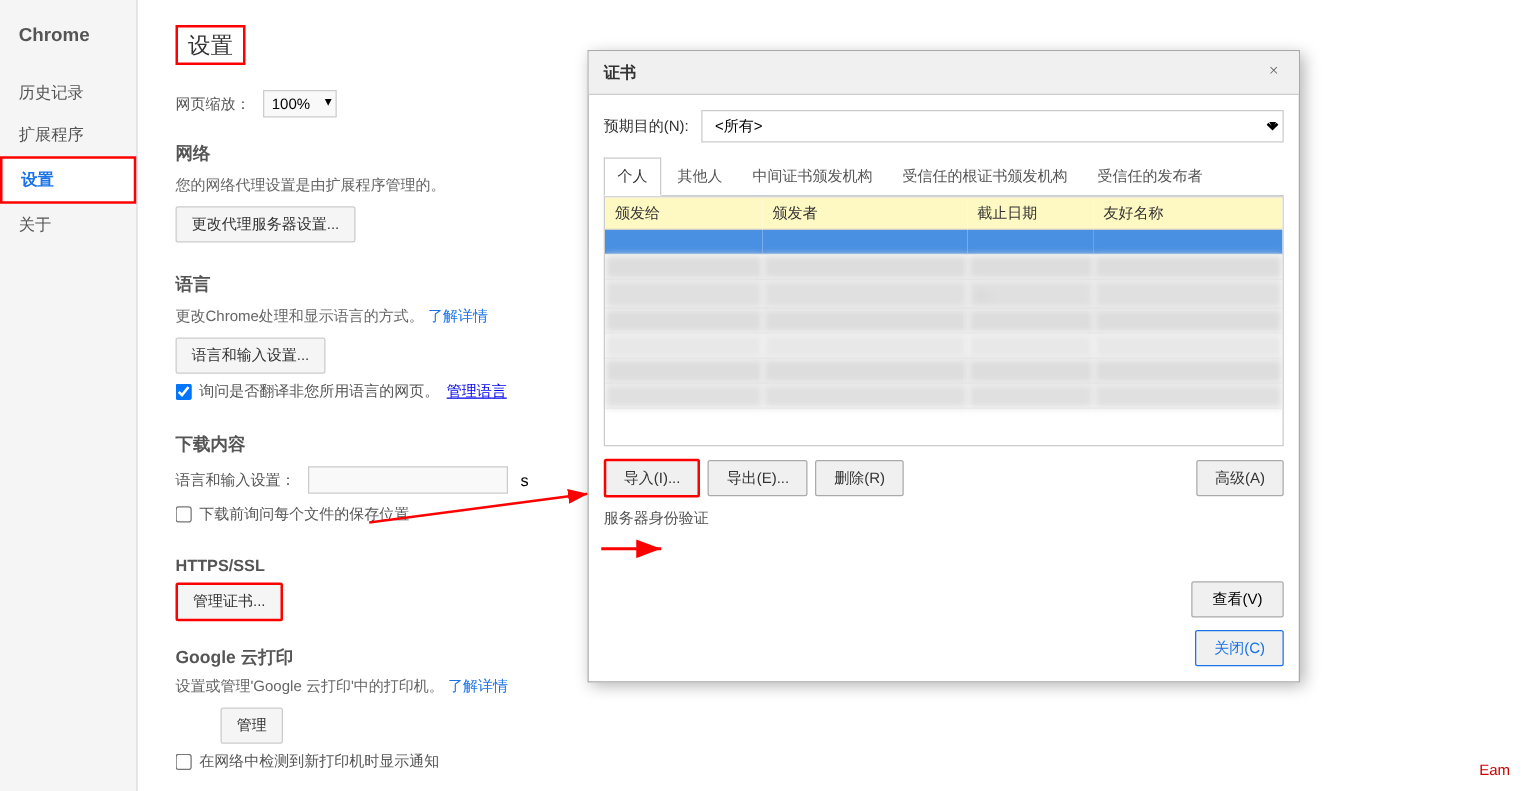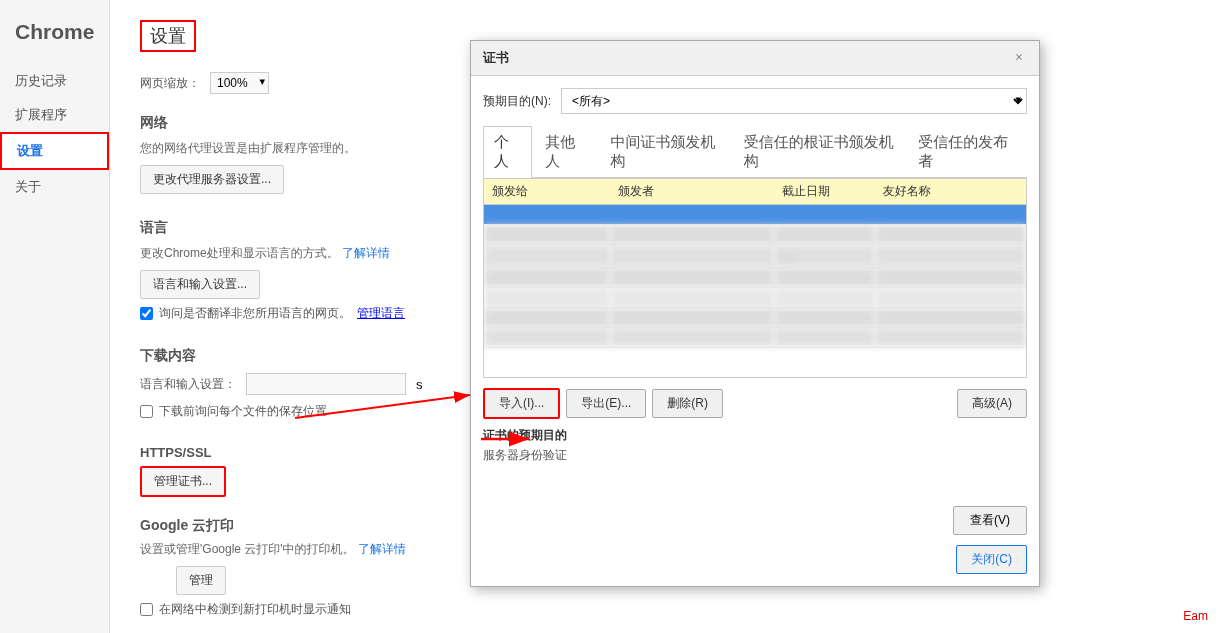--- a/index.html
+++ b/index.html
@@ -7,21 +7,21 @@
 
     
     .sidebar {
       width: 110px;
       background: #f5f5f5;
       border-right: 1px solid #ddd;
       padding-top: 10px;
       flex-shrink: 0;
     }
     .sidebar-logo {
-      font-size: 21px;
+      font-size: 15px;
       font-weight: bold;
       color: #555;
       padding: 10px 15px 20px 15px;
     }
     .sidebar-item {
       padding: 8px 15px;
       color: #555;
       cursor: pointer;
       font-size: 13px;
     }
@@ -169,26 +169,27 @@
     }
 
     
     .cert-tabs {
       display: flex;
       border-bottom: 1px solid #ccc;
       margin-bottom: 0;
     }
     .cert-tab {
       padding: 6px 10px;
-      font-size: 15px;
+      font-size: 12px;
       cursor: pointer;
       color: #555;
       border: 1px solid transparent;
       border-bottom: none;
       margin-right: 2px;
+      text-align: right;
     }
     .cert-tab.active {
       border: 1px solid #ccc;
       border-bottom: 1px solid #fff;
       background: #fff;
       color: #333;
       margin-bottom: -1px;
     }
 
     
@@ -470,21 +471,20 @@
 
     <div class="dialog-btn-row">
       <button class="dialog-btn primary">导入(I)...</button>
       <button class="dialog-btn">导出(E)...</button>
       <button class="dialog-btn">删除(R)</button>
       <div style="flex:1;"></div>
       <button class="dialog-btn">高级(A)</button>
     </div>
 
     <div class="cert-purpose">
-      <div style="font-weight:bold;margin-bottom:3px;">证书的预期目的</div>
       <div style="color:#555;">服务器身份验证</div>
     </div>
 
     <div class="dialog-view-btn-row">
       <button class="dialog-view-btn">查看(V)</button>
     </div>
 
     <div style="display:flex;justify-content:flex-end;margin-top:10px;">
       <button class="dialog-btn close-btn">关闭(C)</button>
     </div>

